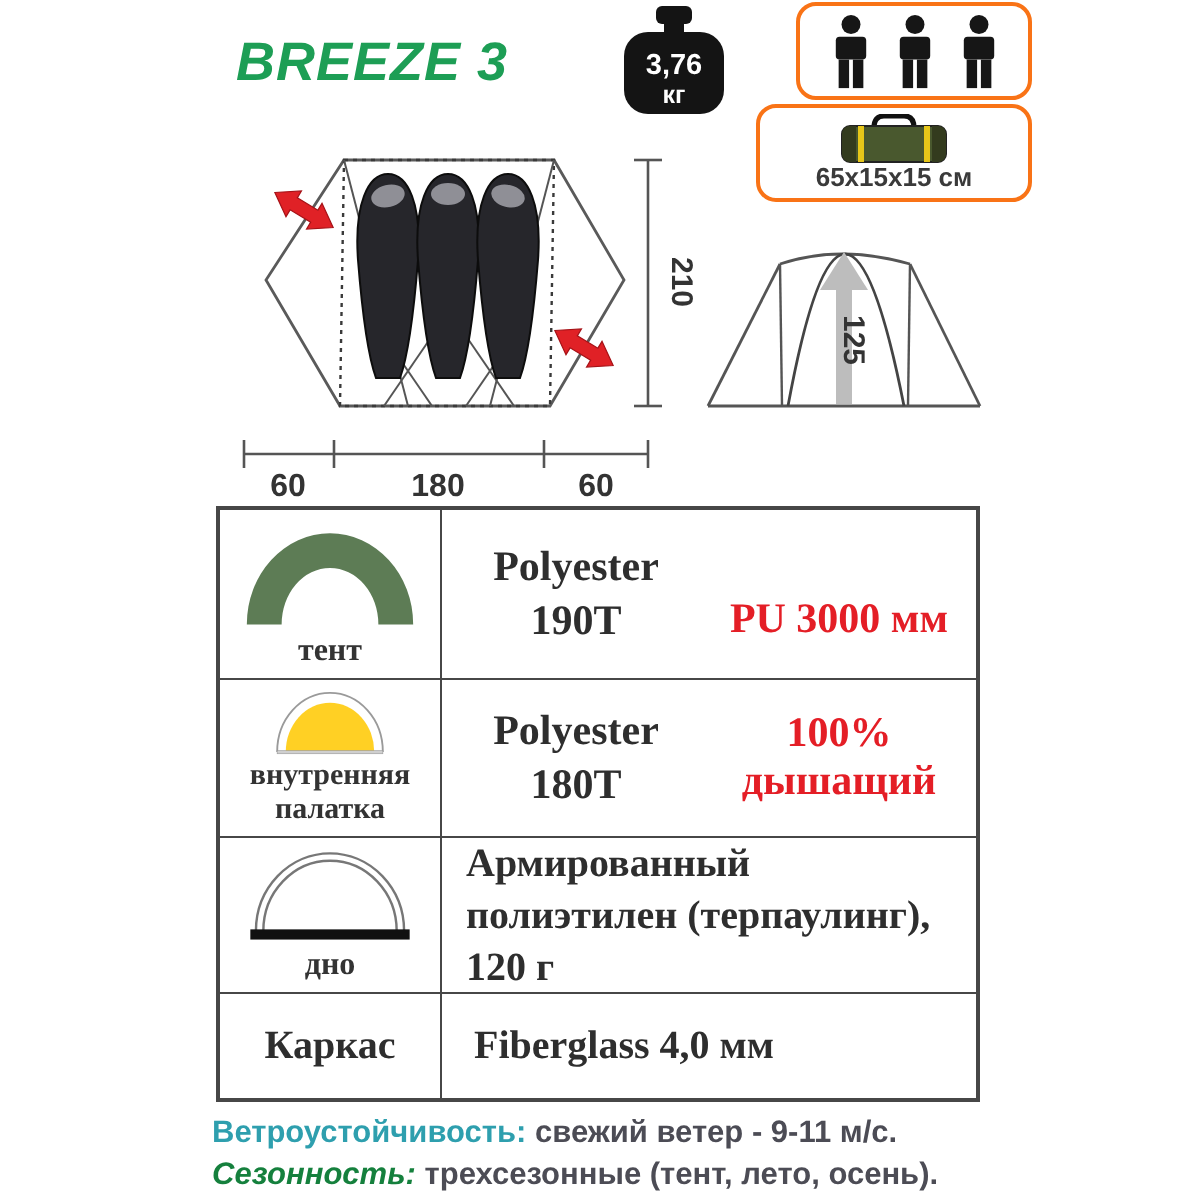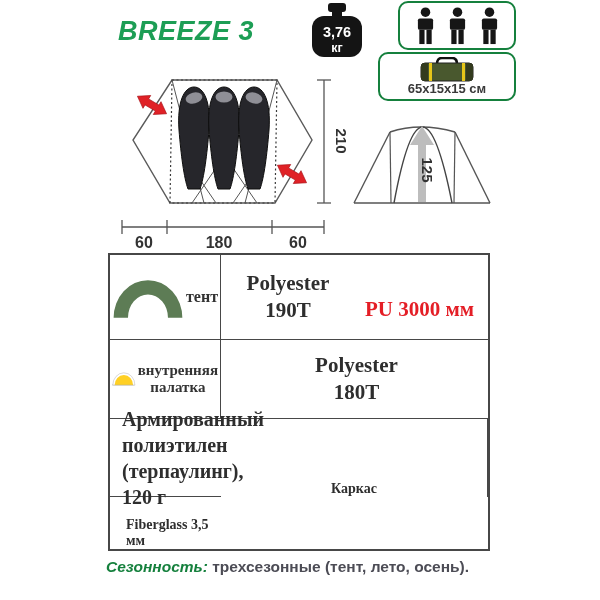--- a/index.html
+++ b/index.html
@@ -3,51 +3,51 @@
 <meta charset="utf-8">
 <style>
   html,body{margin:0;padding:0;background:#fff;}
   #stage{position:relative;width:564px;height:600px;background:#fff;overflow:hidden;
          font-family:"Liberation Sans",sans-serif;}
 
   
   .title{position:absolute;left:118px;top:16px;font-size:27px;font-weight:bold;
          font-style:italic;color:#1d9e55;letter-spacing:.5px;}
   .weight-svg{position:absolute;left:312px;top:3px;}
-  .badge-box{position:absolute;border:2px solid #15803d;border-radius:10px;background:#fff;
+  .badge-box{position:absolute;border:2px solid #f97316;border-radius:10px;background:#fff;
              display:flex;align-items:center;justify-content:center;}
   .people-box{left:398px;top:1px;width:114px;height:45px;gap:9px;}
   .bag-box{left:378px;top:52px;width:134px;height:45px;flex-direction:column;gap:0;}
   .bag-size{font-size:13px;font-weight:600;color:#3a3a3a;line-height:14px;margin-top:-1px;}
 
   
   .topview-svg{position:absolute;left:112px;top:60px;}
   .sideview-svg{position:absolute;left:348px;top:100px;}
   .dimline{stroke:#555;stroke-width:1.3;fill:none;}
   .dimtext{font-size:15px;font-weight:bold;fill:#333;}
   .dimtext2{font-size:16px;font-weight:bold;fill:#333;}
 
   
   .spec{position:absolute;left:108px;top:253px;width:382px;height:298px;
         display:grid;grid-template-columns:111px 1fr;grid-template-rows:85px 79px 78px 1fr;
         border:2px solid #474747;box-sizing:border-box;}
   .cell{border-right:1.5px solid #474747;border-bottom:1.5px solid #474747;
         display:flex;align-items:center;justify-content:center;box-sizing:border-box;font-family:Liberation Serif, serif;}
   .cell.lastcol{border-right:none;}
   .cell.lastrow{border-bottom:none;}
-  .iconcell{flex-direction:row;gap:2px;padding:16px 2px;}
+  .iconcell{flex-direction:column;gap:2px;padding:4px 2px;}
   .iconlabel{font-size:16px;font-weight:bold;color:#333;text-align:center;line-height:1.12;}
   .iconlabel.small{font-size:15px;width:100px;}
   .mat{width:126px;text-align:center;font-size:21px;font-weight:bold;color:#2e2e2e;
        line-height:1.3;margin-left:4px;}
   .feat{flex:1;text-align:center;font-size:21px;font-weight:bold;color:#e41e26;line-height:1.12;}
   .feat-r1{white-space:nowrap;transform:translateY(13px);}
   .valcell{justify-content:flex-start;padding-left:12px;font-size:20px;font-weight:bold;
            color:#2e2e2e;line-height:1.3;padding-right:4px;}
-  .framecell{font-size:14px;font-weight:bold;color:#2e2e2e;align-items:flex-end;}
+  .framecell{font-size:20px;font-weight:bold;color:#2e2e2e;}
   .framename{justify-content:center;}
   .frameval{justify-content:flex-start;padding-left:16px;}
 
   
   .footer{position:absolute;left:106px;top:556px;width:480px;font-size:15.5px;font-weight:bold;}
   .footer-line{line-height:21px;white-space:nowrap;}
   .flabel-wind{color:#2e9fae;}
   .flabel-season{color:#15803d;font-style:italic;}
   .ftext{color:#4c4c55;}
 </style>
@@ -176,35 +176,48 @@
     <div class="cell iconcell">
       <svg width="92" height="56" viewBox="0 0 92 56">
         <path d="M10,52 A36,40 0 0 1 82,52 Z" fill="#ffd024"></path>
         <path d="M3,52 A43,48 0 0 1 89,52" fill="none" stroke="#9a9a9a" stroke-width="1.5"></path>
         <rect x="3" y="51" width="86" height="2.5" fill="#cfcfcf" stroke="#9a9a9a" stroke-width="0.5"></rect>
       </svg>
       <div class="iconlabel small">внутренняя палатка</div>
     </div>
     <div class="cell lastcol">
       <div class="mat">Polyester 180T</div>
-    </div>
-
+      <div class="feat">100% дышащий</div>
+    </div>
+
+    <div class="cell iconcell">
+      <svg width="90" height="53" viewBox="0 0 90 53">
+        <path d="M5,46 A40,42 0 0 1 85,46" fill="none" stroke="#777" stroke-width="1.3"></path>
+        <path d="M9,46 A36,38 0 0 1 81,46" fill="none" stroke="#777" stroke-width="1.3"></path>
+        <rect x="2" y="45" width="86" height="5.5" fill="#111"></rect>
+      </svg>
+      <div class="iconlabel">дно</div>
+    </div>
     <div class="cell lastcol valcell">
       <div>Армированный полиэтилен (терпаулинг), 120 г</div>
     </div>
 
     <div class="cell lastrow framecell framename">
       <div>Каркас</div>
     </div>
     <div class="cell lastcol lastrow framecell frameval">
-      <div>Fiberglass 3,5 мм</div>
+      <div>Fiberglass 4,0 мм</div>
     </div>
 
   </div>
 
   <div class="footer">
+    <div class="footer-line">
+      <span class="flabel-wind">Ветроустойчивость:</span>
+      <span class="ftext">свежий ветер - 9-11 м/с.</span>
+    </div>
     <div class="footer-line">
       <span class="flabel-season">Сезонность:</span>
       <span class="ftext">трехсезонные (тент, лето, осень).</span>
     </div>
   </div>
 
 </div>
 
 </body></html>

